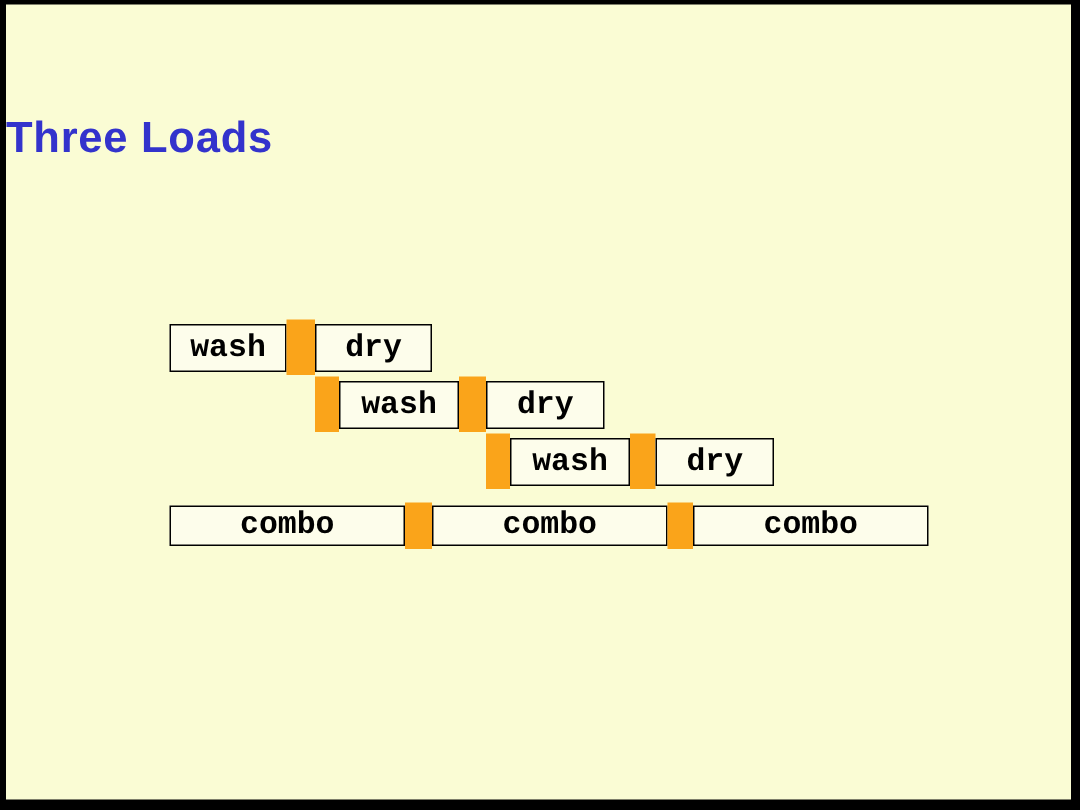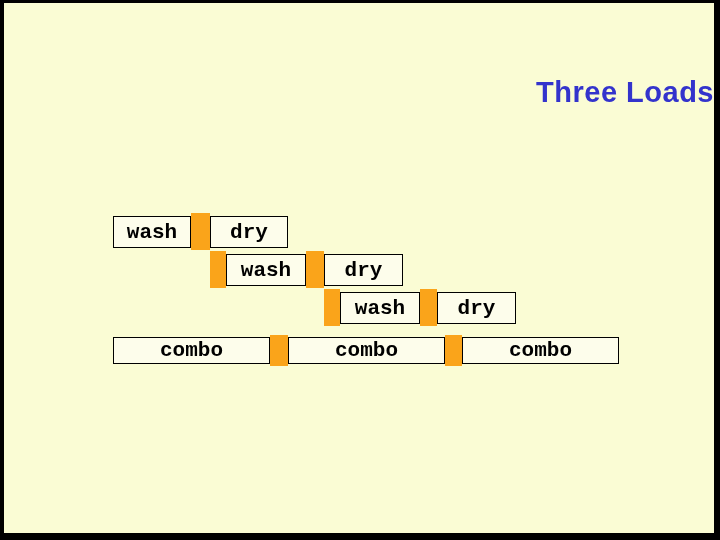--- a/index.html
+++ b/index.html
@@ -16,21 +16,21 @@
     top: 3px;
     width: 710px;
     height: 530px;
     background: var(--background, #fafcd4);
   }
   .title {
     position: absolute;
     top: 73px;
     left: 0;
     width: 100%;
-    text-align: right;
+    text-align: left;
     font-family: "Liberation Sans", "DejaVu Sans", sans-serif;
     font-weight: bold;
     font-size: 29px;
     letter-spacing: 0.5px;
     color: var(--title-text, #3333cc);
     margin: 0;
   }
   .box {
     position: absolute;
     box-sizing: border-box;

